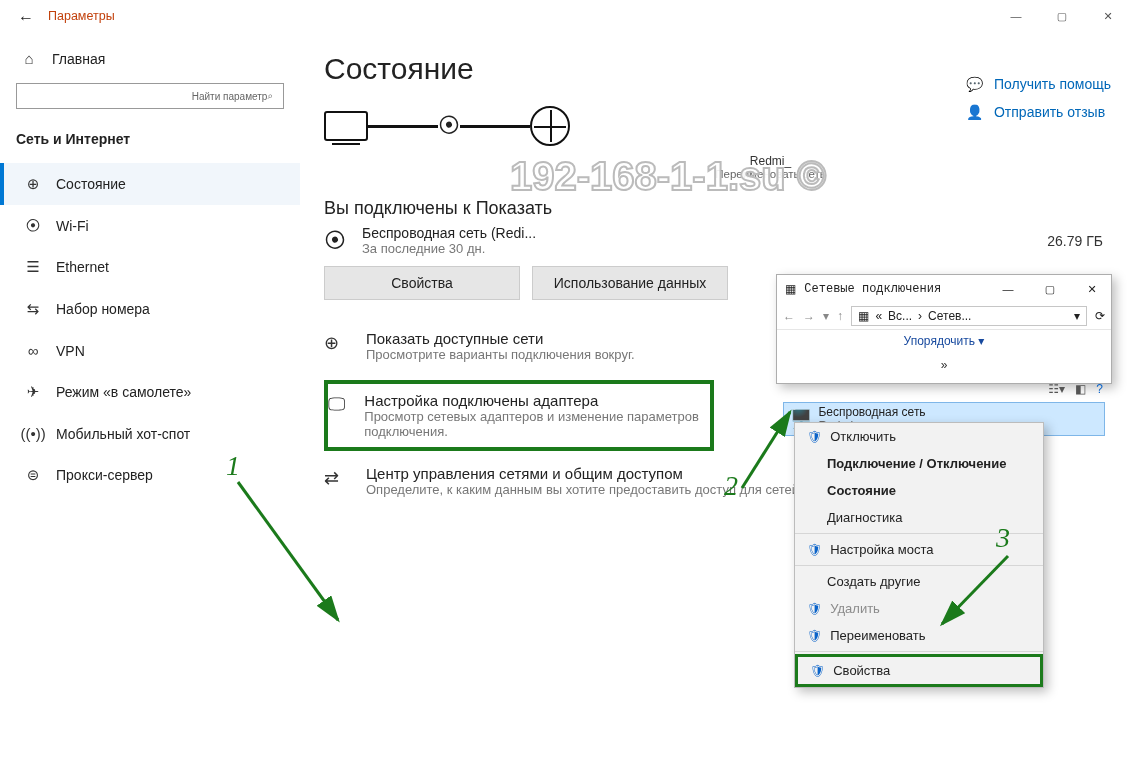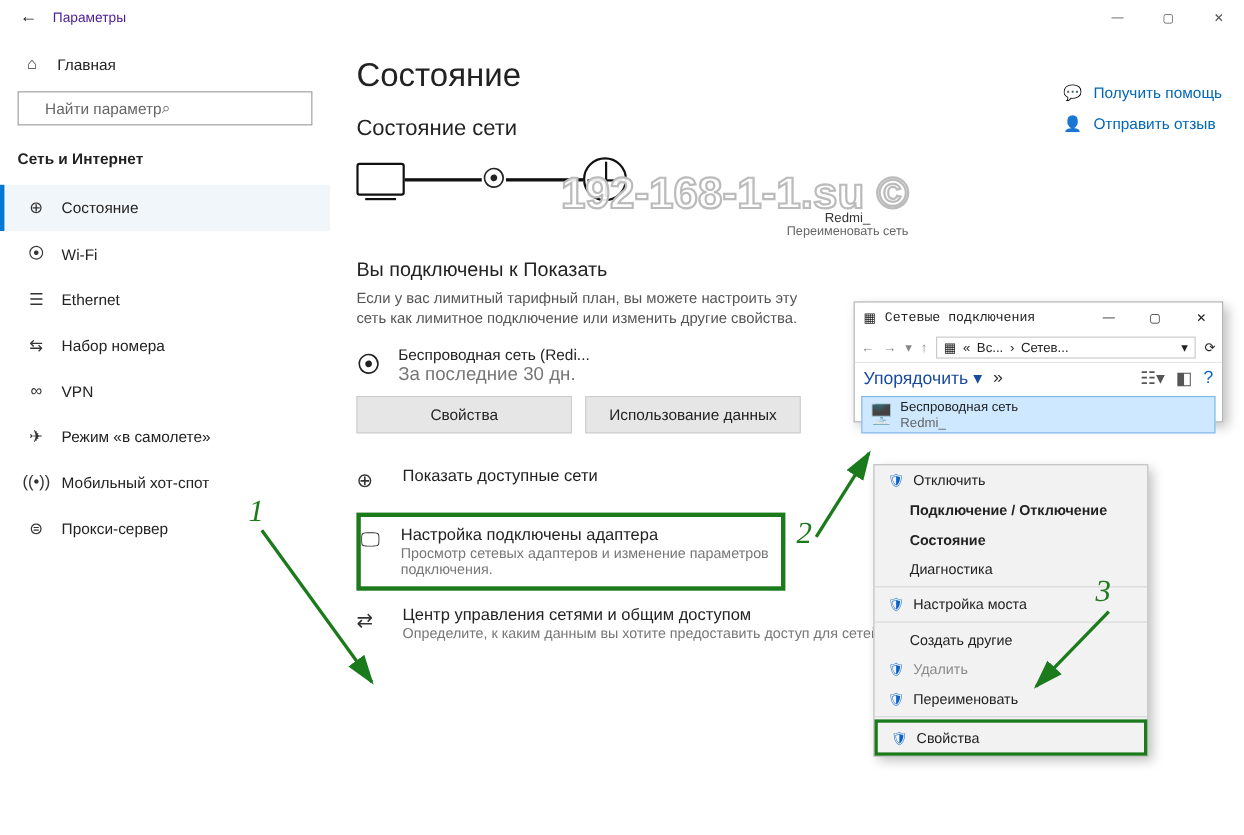--- a/index.html
+++ b/index.html
@@ -19,37 +19,37 @@
     align-items: center;
     height: 32px;
     padding: 0 8px;
   }
   .titlebar .back {
     width: 20px; height: 20px;
     display: flex; align-items: center; justify-content: center;
     margin-right: 12px; margin-left: 8px;
     font-size: 16px;
   }
-  .titlebar .title { font-size: 12.5px; color: #4c1d95; }
+  .titlebar .title { font-size: 12.5px; color: #c2410c; }
   .win-btns { position: absolute; right: 0; top: 0; display: flex; }
   .win-btn { width: 46px; height: 32px; display:flex; align-items:center; justify-content:center; color:#555; font-size:11px; }
   
   .layout { display: flex; height: calc(100% - 32px); }
   .sidebar { width: 300px; padding: 8px 0; }
   .home-row {
     display: flex; align-items: center;
     padding: 10px 20px; gap: 14px;
     font-size: 14px;
   }
   .search {
     margin: 6px 16px 12px 16px;
     border: 1px solid #999;
-    display: flex; align-items: center; justify-content: flex-start;
-    padding: 6px 24px;
-    font-size: 14px; color: #666;
+    display: flex; align-items: center; justify-content: flex-end;
+    padding: 6px 10px;
+    font-size: 10px; color: #666;
   }
   .section-title { font-weight: 600; padding: 10px 16px 16px 16px; font-size: 14px; }
   .nav-item {
     display: flex; align-items: center; gap: 14px;
     padding: 12px 20px;
     font-size: 14px;
     border-left: 4px solid transparent;
   }
   .nav-item.active { border-left-color: #0078d4; background: #f1f6fb; }
   .nav-icon { width: 18px; display:flex; justify-content:center; color:#333; font-size: 15px; }
@@ -69,21 +69,21 @@
   }
   .globe-ic::before { content:""; position:absolute; left:2px; right:2px; top:50%; border-top:2px solid #111; }
   .globe-ic::after { content:""; position:absolute; top:2px; bottom:2px; left:50%; border-left:2px solid #111; }
   .net-label { font-size: 12px; color:#333; text-align:center; margin-left: 110px; margin-bottom: 18px; }
   .net-label .sub { color:#666; font-size: 11.5px; }
   .connected-title { font-size: 18px; font-weight: 400; margin-bottom: 6px; }
   .para { color: #555; font-size: 13.5px; max-width: 420px; line-height: 1.4; margin-bottom: 14px; }
   .wifi-row { display:flex; align-items:center; gap: 16px; margin-bottom: 10px; }
   .wifi-row .txt { flex:1; }
   .wifi-row .name { font-size: 14px; }
-  .wifi-row .sub { font-size: 17px; color:#777; }
+  .wifi-row .sub { font-size: 13px; color:#777; }
   .wifi-row .size { font-size: 14px; color:#333; margin-right: 4px; }
   .btn-row { display:flex; gap: 12px; margin-bottom: 30px; }
   .wbtn {
     background: #e6e6e6; border:1px solid #ccc;
     padding: 8px 0; width: 196px;
     text-align:center; font-size: 14px;
   }
   .link-block { display:flex; gap: 14px; align-items: flex-start; margin-bottom: 18px; }
   .link-block .ic { width: 28px; font-size: 18px; color:#333; padding-top:2px; }
   .link-block .lt { font-size: 15px; }
@@ -107,21 +107,21 @@
     width: 336px; height: 110px;
     background: #fff; border: 1px solid #adadad;
     box-shadow: 4px 4px 10px rgba(0,0,0,0.25);
   }
   .explorer .ebar { display:flex; align-items:center; height: 28px; padding: 0 2px 0 8px; font-size: 12px; gap:8px; }
   .explorer .etitle { flex:1;font-family:Liberation Mono, monospace; }
   .explorer .eb { width: 34px; height: 26px; display:flex; align-items:center; justify-content:center; font-size:11px; }
   .explorer .addr { display:flex; align-items:center; gap: 8px; padding: 3px 6px; font-size: 12px; border-bottom:1px solid #e6e6e6; }
   .explorer .addrfield { border:1px solid #c6c6c6; flex:1; display:flex; align-items:center; gap:6px; padding: 2px 6px; font-size:12px; }
   .explorer .addr .nav-arrow { color:#888; }
-  .explorer .toolbar { display:flex; align-items:center; gap: 10px; padding: 4px 8px; font-size: 16px; color:#17499e; }
+  .explorer .toolbar { display:flex; align-items:center; gap: 10px; padding: 4px 8px; font-size: 12px; color:#17499e;flex-direction:column; }
   .explorer .toolbar .more { color:#333; }
   .explorer .tool-right { margin-left:auto; display:flex; gap:10px; align-items:center; color:#555; }
   .explorer .item {
     display:flex; align-items:center; gap:6px;
     background:#cde8ff; border:1px solid #7eb6e8;
     padding: 2px 6px; margin: 2px 6px 6px 6px;
     font-size: 12px;
   }
   .explorer .item .it-icon { font-size: 18px; }
   
@@ -199,54 +199,53 @@
       <span>Мобильный хот-спот</span>
     </div>
     <div class="nav-item">
       <span class="nav-icon">⊜</span>
       <span>Прокси-сервер</span>
     </div>
   </div>
 
   <div class="main">
     <h1>Состояние</h1>
-    <h2>Состояние сети</h2>
 
     <div class="netdiagram">
       <div class="dev-box"></div>
       <div class="hline"></div>
       <span class="wifi-ic">⦿</span>
       <div class="hline"></div>
       <div class="globe-ic"></div>
     </div>
     <div class="net-label">
       <div>Redmi_</div>
       <div class="sub">Переименовать сеть</div>
     </div>
 
     <div class="connected-title">Вы подключены к Показать</div>
-    <div class="para">Если у вас лимитный тарифный план, вы можете настроить эту сеть как лимитное подключение или изменить другие свойства.</div>
 
     <div class="wifi-row">
       <span class="wifi-ic">⦿</span>
       <div class="txt">
         <div class="name">Беспроводная сеть (Redi...</div>
         <div class="sub">За последние 30 дн.</div>
       </div>
       <div class="size">26.79 ГБ</div>
     </div>
     <div class="btn-row">
       <div class="wbtn">Свойства</div>
       <div class="wbtn">Использование данных</div>
     </div>
 
     <div class="link-block">
       <span class="ic">⊕</span>
       <div>
         <div class="lt">Показать доступные сети</div>
+        <div class="ls">Просмотрите варианты подключения вокруг.</div>
       </div>
     </div>
 
 
     <div class="green-box">
       <div class="link-block" style="margin-bottom:0">
         <span class="ic">🖵</span>
         <div>
           <div class="lt">Настройка подключены адаптера</div>
           <div class="ls">Просмотр сетевых адаптеров и изменение параметров подключения.</div>

